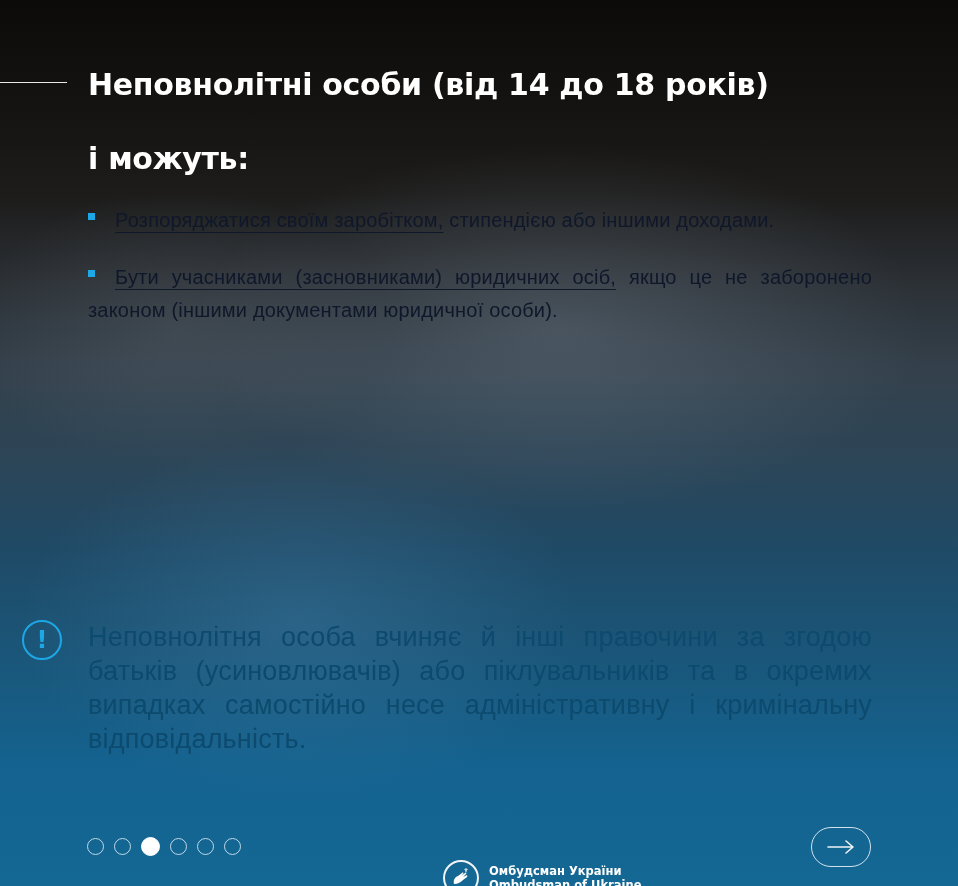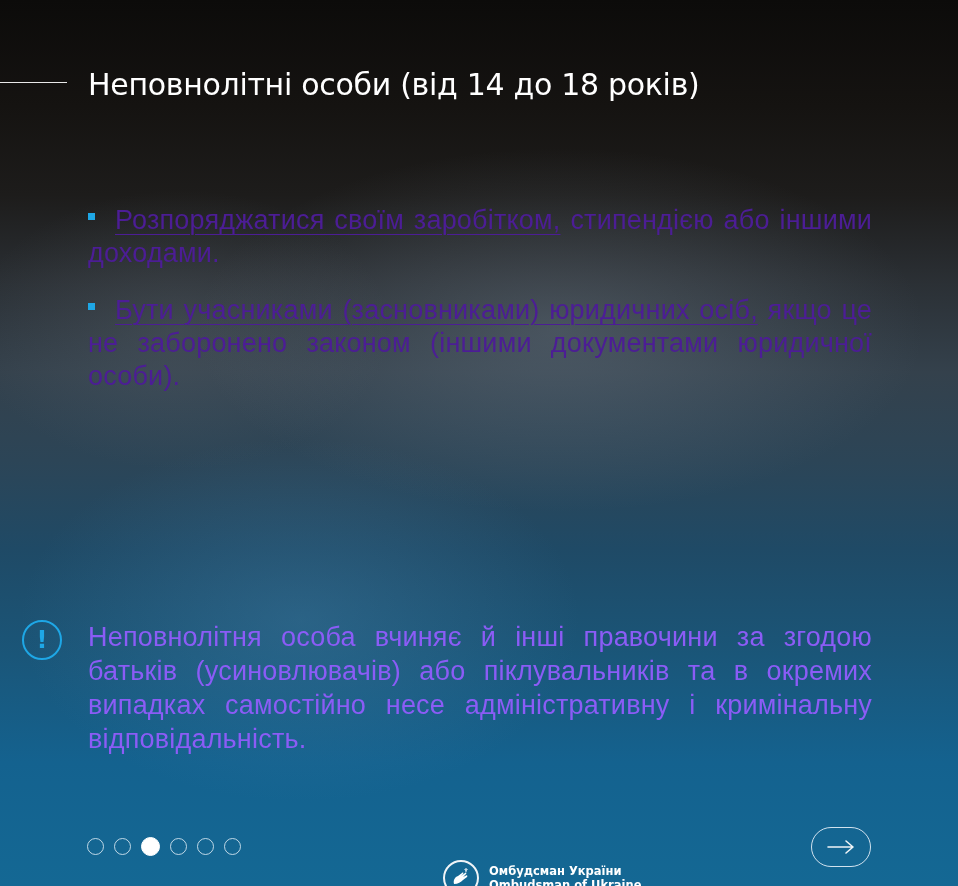--- a/index.html
+++ b/index.html
@@ -15,47 +15,47 @@
         #0c0b0a 0%, #151311 12%, #1d1c1b 22%, #2b3035 32%,
         #34414c 42%, #2c4557 52%, #1f4a66 62%, #1a5679 74%,
         #14628f 86%, #146894 100%);
   }
   .hline {
     position: absolute; left: 0; top: 82px; width: 67px; height: 1px;
     background: #e9e9e9;
   }
   .title {
     position: absolute; left: 88px; top: 66px; width: 780px;
-    font-family: "DejaVu Sans", sans-serif; font-weight: normal;
+    font-family: "DejaVu Sans", sans-serif; font-weight: bold;
     font-size: 30px; line-height: 37px; color: #ffffff; margin: 0;
     letter-spacing: -0.3px;
   }
   .list { position: absolute; left: 88px; top: 204px; width: 784px; }
   .item {
-    position: relative; font-size: 27px; line-height: 33px;
-    text-align: justify; color: #4c1d95; margin-bottom: 24px;
+    position: relative; font-size: 20px; line-height: 33px;
+    text-align: justify; color: #0f172a; margin-bottom: 24px;
     letter-spacing: 0.2px;
   }
   .bullet {
     display: inline-block; width: 7px; height: 7px; background: #1ea7e6;
     vertical-align: middle; margin-right: 20px; position: relative; top: -5px;
   }
   .u { text-decoration: underline; text-underline-offset: 5px; text-decoration-thickness: 1px; }
   .note {
     position: absolute; left: 22px; top: 620px; width: 850px;
   }
   .note-icon {
     position: absolute; left: 0; top: 0; width: 36px; height: 36px;
     border: 2px solid #1ea7e6; border-radius: 50%;
     color: #1ea7e6; font-weight: bold; font-size: 24px; line-height: 36px;
     text-align: center; font-family: "DejaVu Sans", sans-serif;
   }
   .note-text {
     margin-left: 66px; font-size: 27px; line-height: 34px; text-align: justify;
-    color: #8b5cf6; letter-spacing: 0.2px;
+    color: #0c4a6e; letter-spacing: 0.2px;
   }
   .dots { position: absolute; left: 87px; top: 838px; display: flex; gap: 10px; }
   .dot {
     width: 17px; height: 17px; border-radius: 50%;
     border: 1.5px solid rgba(220,235,245,0.85); box-sizing: border-box;
   }
   .dot.active { background: #ffffff; border-color: #ffffff; width: 19px; height: 19px; margin-top: -1px; }
   .logo { position: absolute; left: 443px; top: 860px; display: flex; align-items: center; }
   .logo-mark {
     width: 36px; height: 36px; border: 2px solid #f0f4f7; border-radius: 50%;
@@ -70,20 +70,21 @@
   }
 </style>
 </head>
 <body>
 
 <div class="hline"></div>
 
 <h1 class="title">
   <span>Неповнолітні особи (від 14 до 18 років)</span><br>
   <br>
+  <span>і можуть:</span>
 </h1>
 
 <div class="list">
   <div class="item">
     <span class="bullet"></span><span class="u">Розпоряджатися своїм заробітком,</span><span> стипендією або іншими доходами.</span>
   </div>
   <div class="item">
     <span class="bullet"></span><span class="u">Бути учасниками (засновниками) юридичних осіб,</span><span> якщо це не заборонено законом (іншими докумен­тами юридичної особи).</span>
   </div>
 </div>

